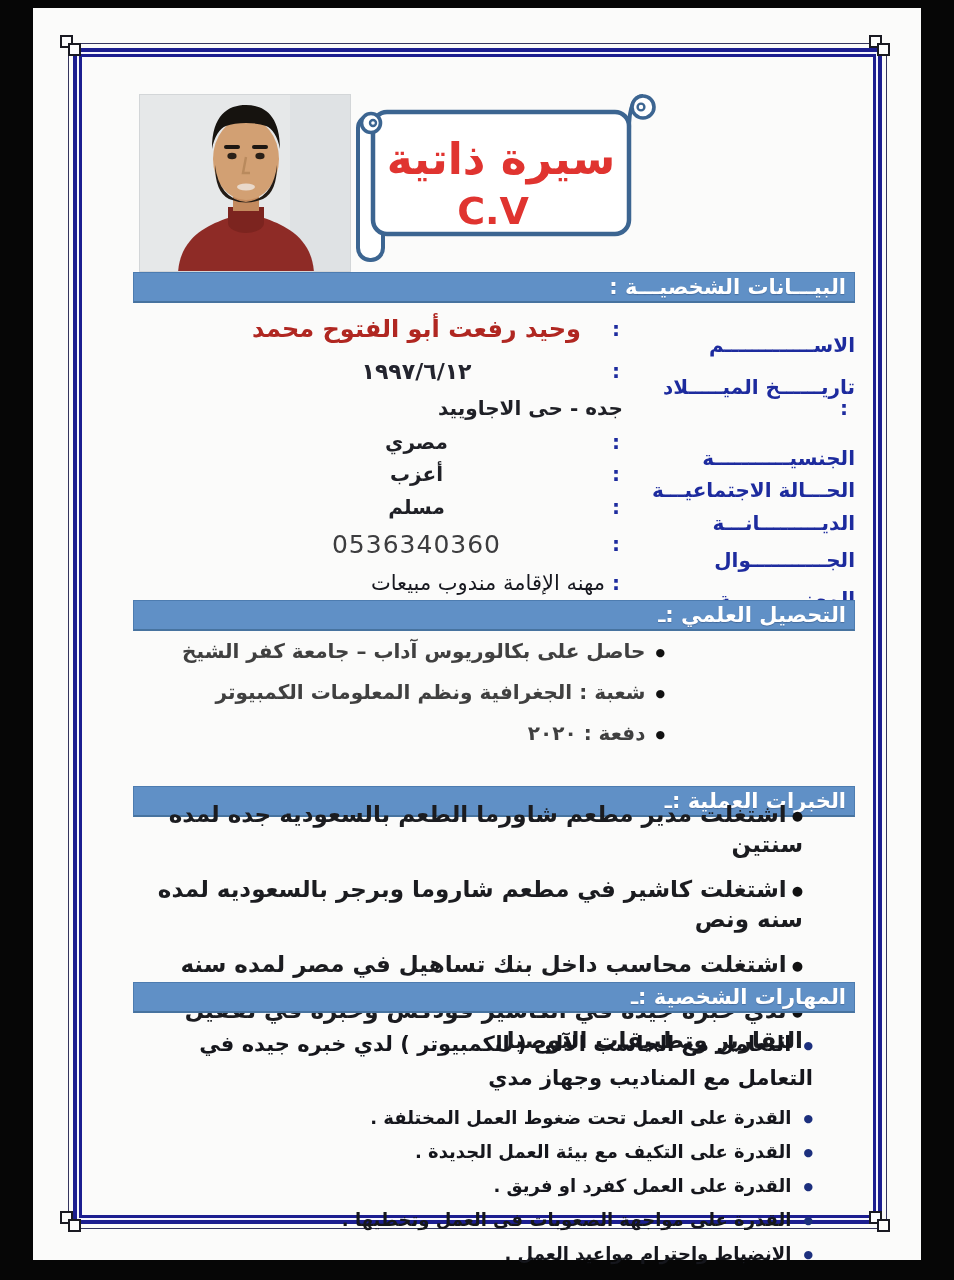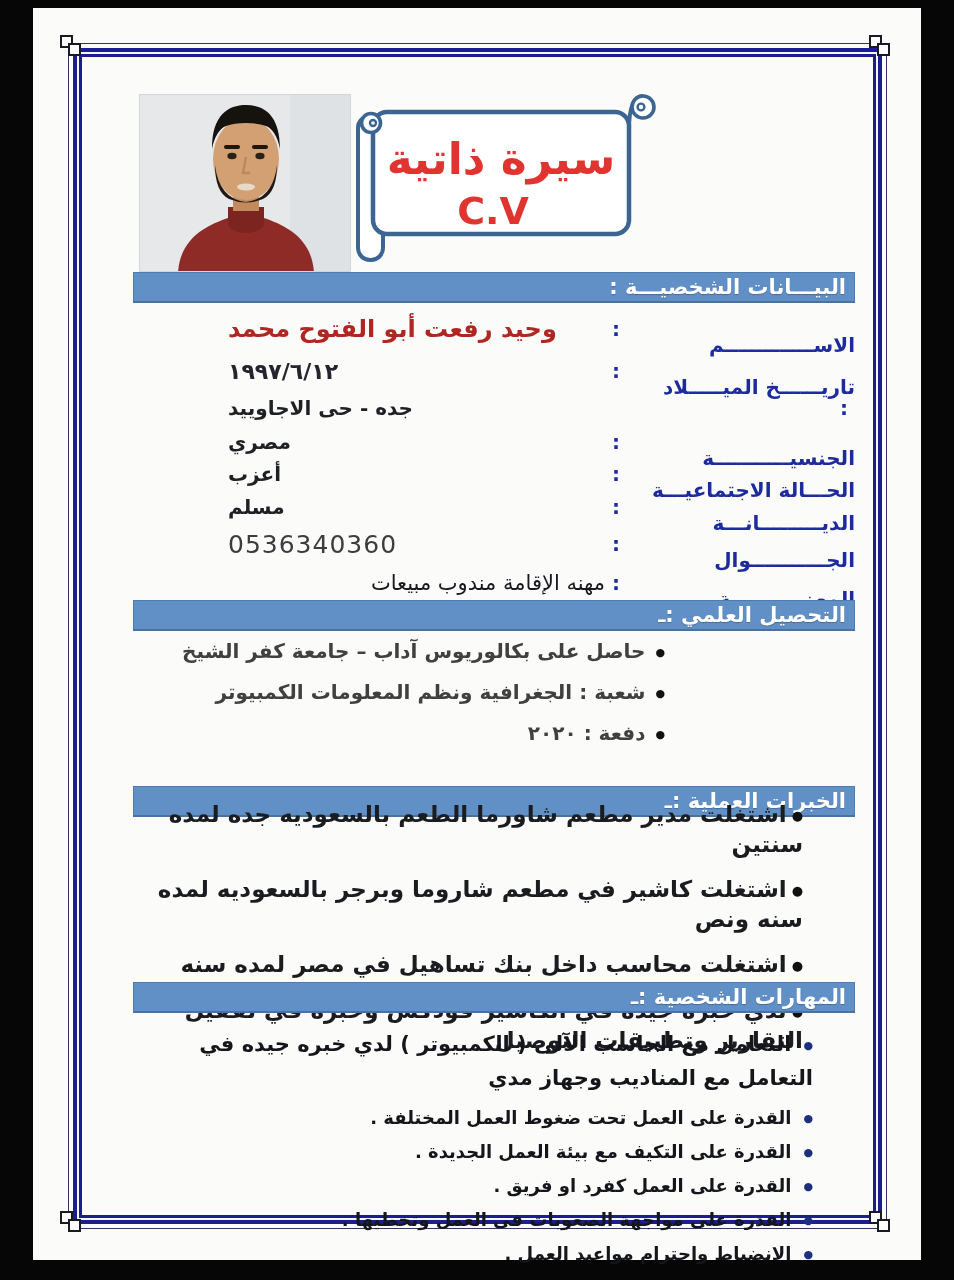--- a/index.html
+++ b/index.html
@@ -52,21 +52,21 @@
   }
   
   .fields{position:absolute;left:100px;top:299px;width:722px;direction:rtl;}
   .frow{display:flex;align-items:center;}
   .frow .lbl{
     width:228px;flex:none;color:#1d2b9e;font-weight:bold;font-size:20px;
     white-space:nowrap;
     margin-top:32px;
   }
   .frow .sep{width:22px;flex:none;text-align:center;color:#1d2b9e;font-weight:bold;font-size:20px;}
-  .frow .val{flex:1;text-align:left;padding-left:95px;color:#1f2026;font-weight:bold;font-size:20px;}
+  .frow .val{flex:1;text-align:center;padding-left:95px;color:#1f2026;font-weight:bold;font-size:20px;}
   .frow.r-name{height:44px;}  .frow.r-name .val{color:#b02721;font-size:24px;}
   .frow.r-dob{height:40px;}   .frow.r-dob .val{color:#23242e;font-size:22px;}
   .frow.r-addr{height:34px;}
   .frow.r-nat{height:33px;}
   .frow.r-marital{height:32px;}
   .frow.r-religion{height:34px;}
   .frow.r-mobile{height:40px;} .frow.r-mobile .val{color:#3d3d3f;font-weight:normal;font-size:25px;letter-spacing:1px;}
   .frow.r-job{height:38px;}    .frow.r-job .val{text-align:right;padding-left:0;color:#17181f;font-weight:500;font-size:21px;}
   
   .blist{position:absolute;left:100px;width:722px;direction:rtl;list-style:none;margin:0;padding:0;}

